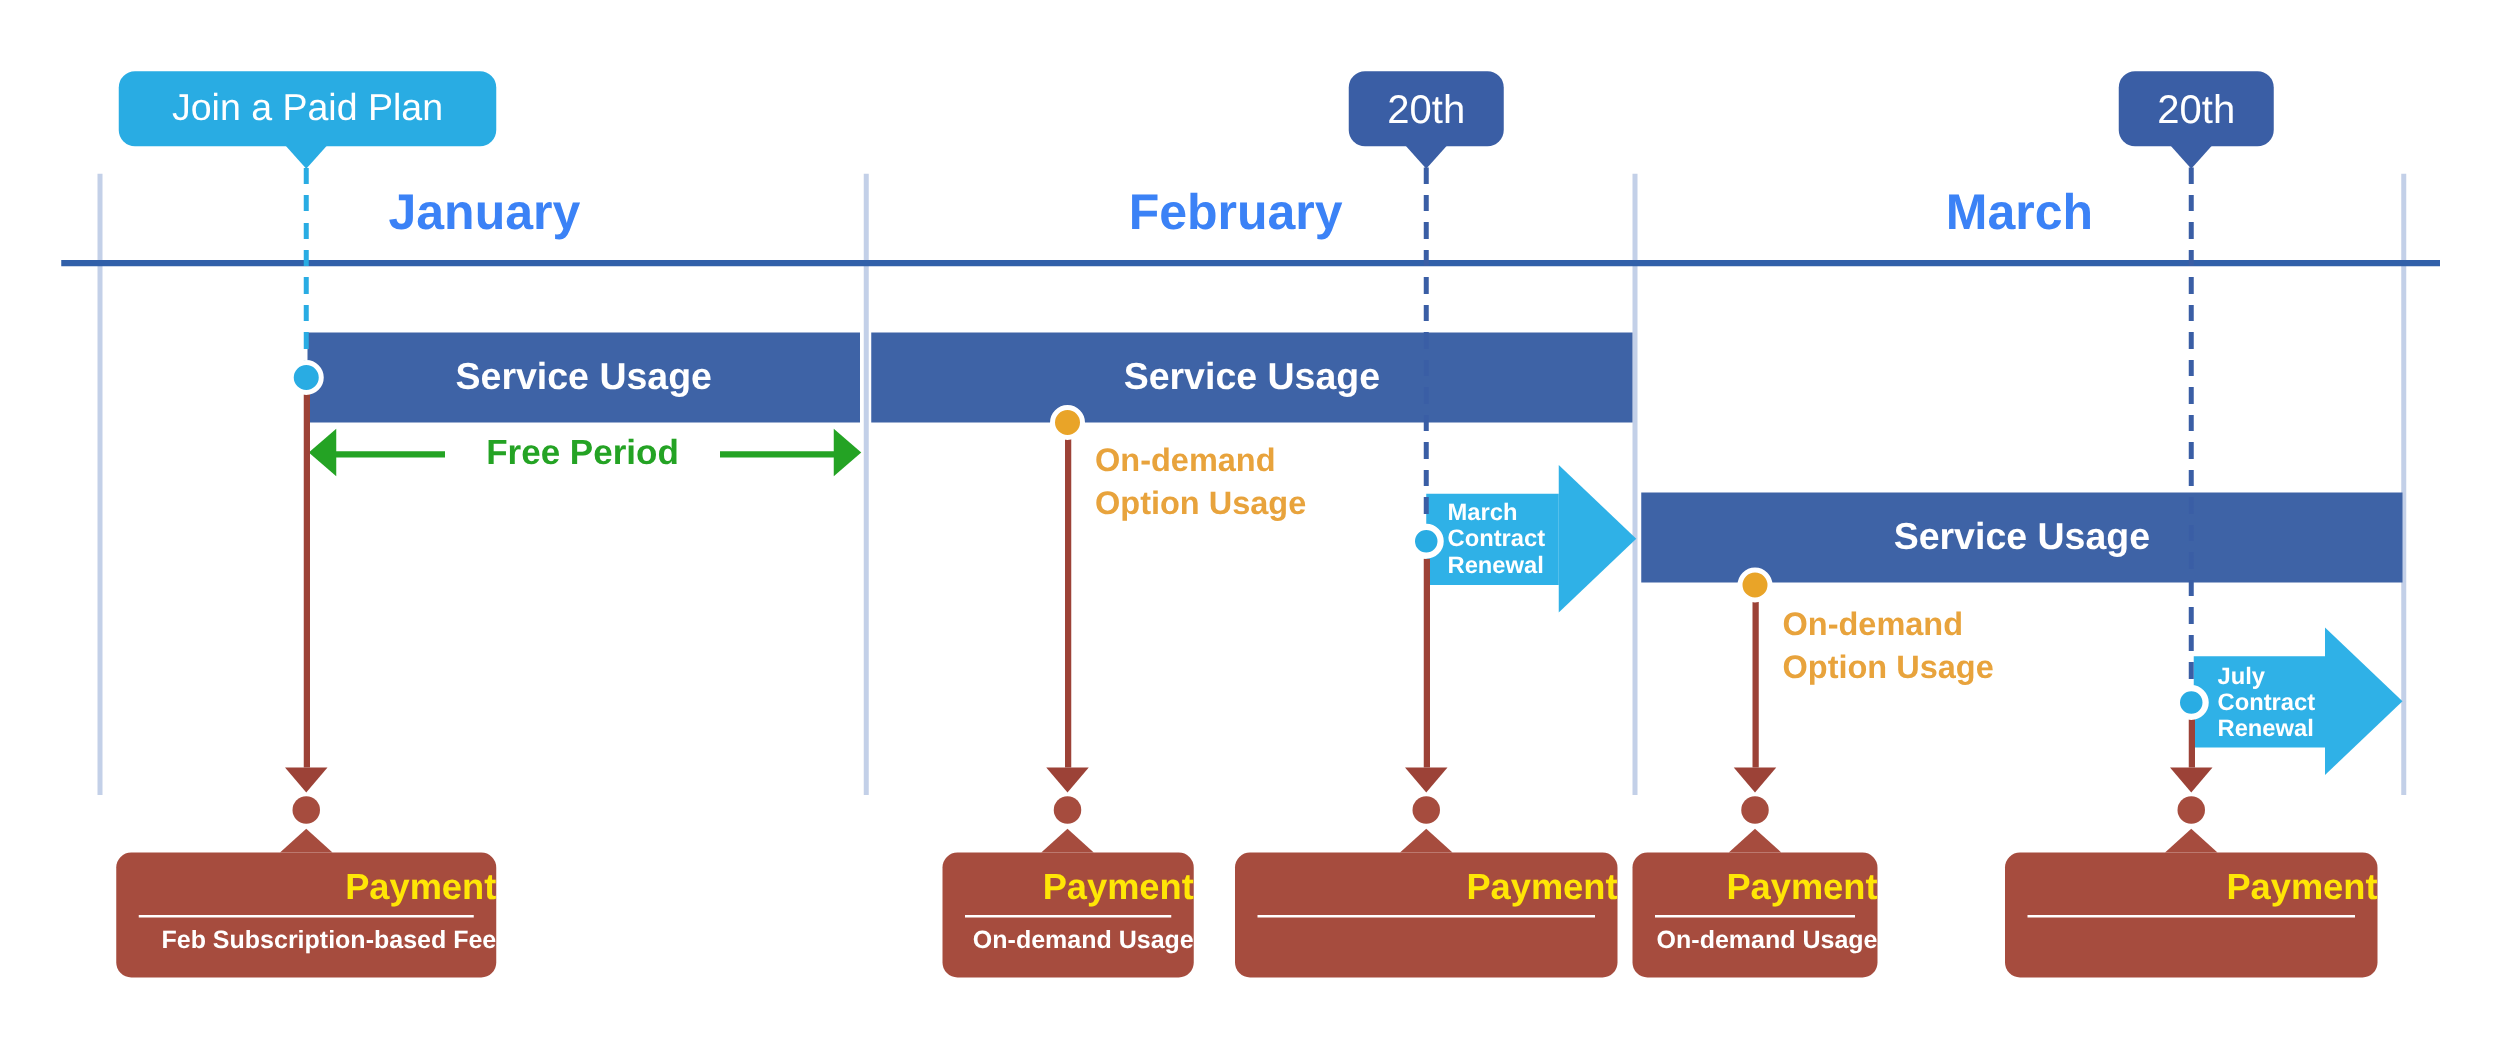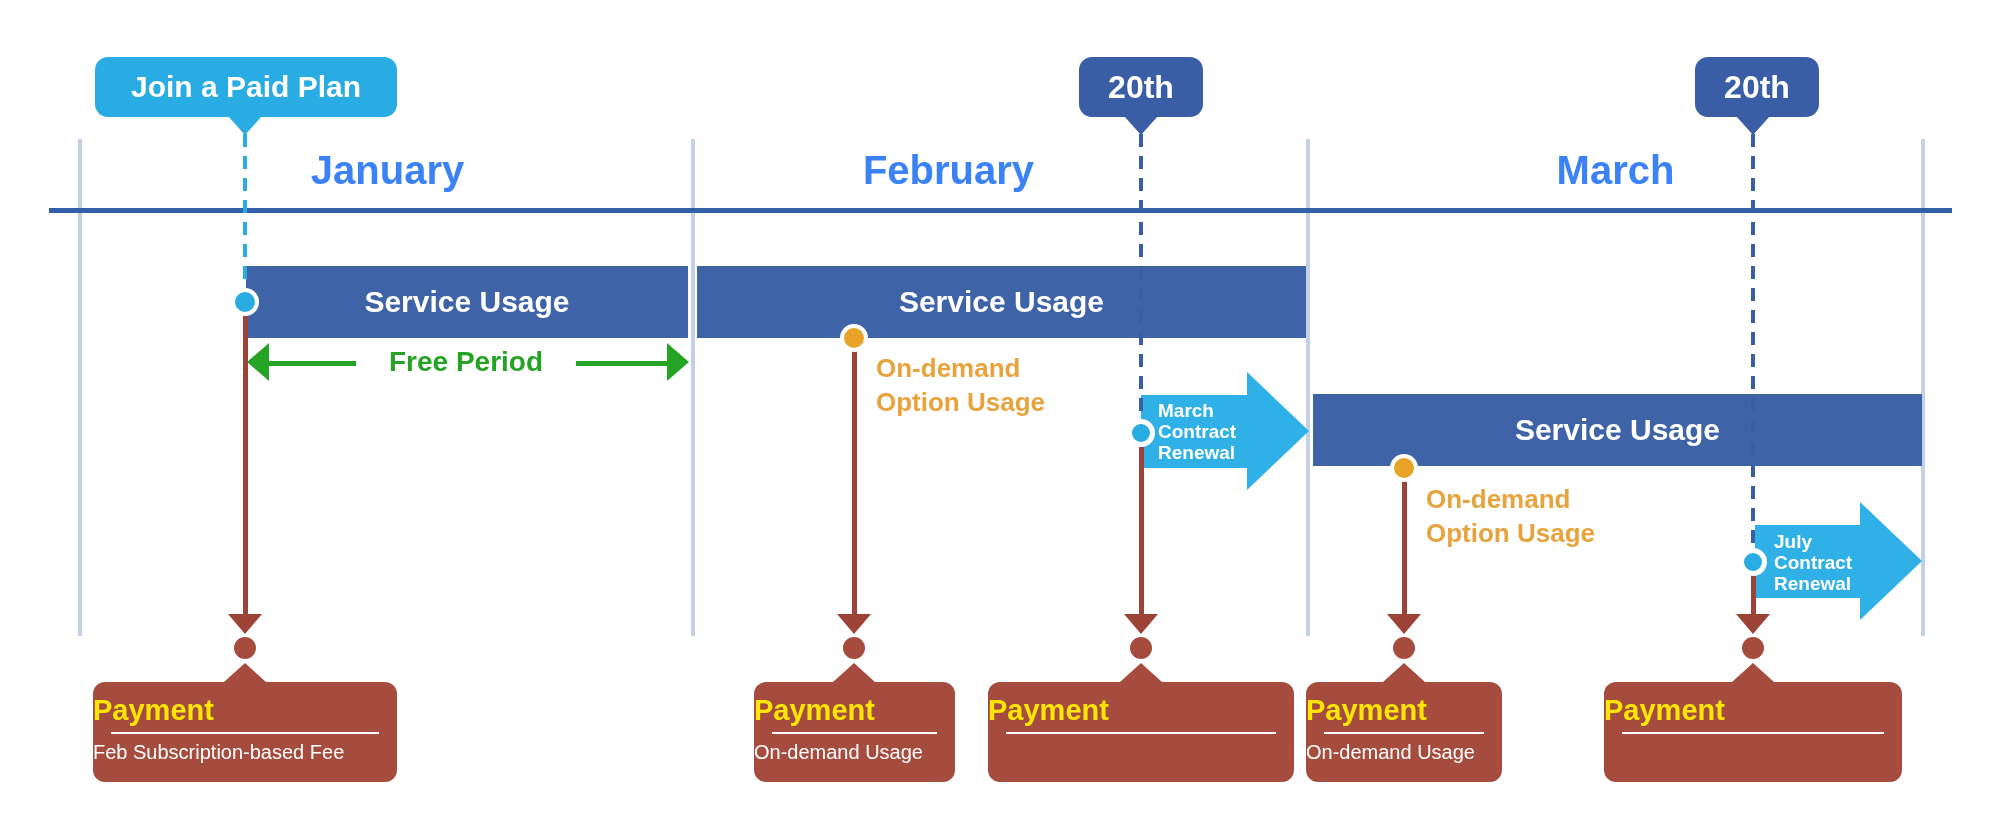--- a/index.html
+++ b/index.html
@@ -11,21 +11,21 @@
 
   
   .divider{width:4px;top:139px;height:497px;background:#C3D0E8;z-index:1;}
   .axis{left:49px;top:208px;width:1903px;height:5px;background:#3160A9;z-index:1;}
 
   
   .month{top:148px;height:44px;line-height:44px;text-align:center;
          font-size:40px;font-weight:bold;color:#3b82f6;z-index:2;}
 
   
-  .badge{top:57px;height:60px;border-radius:13px;color:#fff;font-weight:bold;
+  .badge{top:57px;height:60px;border-radius:13px;color:#fff;font-weight:normal;
          text-align:center;line-height:60px;z-index:6;white-space:nowrap;}
   .badge-cyan{background:#29ACE3;font-size:30px;}
   .badge-navy{background:#3A5EA5;font-size:32px;}
   .badge-tip{width:0;height:0;top:116px;border-left:17px solid transparent;
              border-right:17px solid transparent;border-top:19px solid;z-index:6;}
   .tip-cyan{border-top-color:#29ACE3;}
   .tip-navy{border-top-color:#3A5EA5;}
 
   
   .dash-v{width:4px;z-index:5;}
@@ -64,39 +64,39 @@
   
   .red-line{width:5px;background:#9C4237;z-index:3;}
   .red-head{width:0;height:0;top:614px;border-left:17px solid transparent;
             border-right:17px solid transparent;border-top:20px solid #9C4237;z-index:3;}
   .red-dot{width:22px;height:22px;top:637px;border-radius:50%;background:#A64C3E;z-index:3;}
   .box-tip{width:0;height:0;top:663px;border-left:21px solid transparent;
            border-right:21px solid transparent;border-bottom:19px solid #A64C3E;z-index:3;}
 
   
   .pay-box{top:682px;height:100px;background:#A64C3E;border-radius:12px;z-index:4;
-           text-align:left;color:#fff;}
+           text-align:right;color:#fff;}
   .pay-title{margin-top:12px;font-size:29px;font-weight:bold;color:#FFE606;line-height:32px;}
   .pay-rule{height:2px;background:#fff;margin:6px 18px 0 18px;}
-  .pay-detail{margin-top:6px;font-size:20px;font-weight:normal;line-height:24px;white-space:nowrap;}
+  .pay-detail{margin-top:6px;font-size:20px;font-weight:bold;line-height:24px;white-space:nowrap;}
 </style>
 </head>
 <body>
 
 <div id="canvas">
 
   <div class="abs divider" style="left:78px"></div>
   <div class="abs divider" style="left:691px"></div>
   <div class="abs divider" style="left:1306px"></div>
   <div class="abs divider" style="left:1921px"></div>
 
   <div class="abs axis"></div>
 
   <div class="abs month" style="left:80px;width:615px">January</div>
-  <div class="abs month" style="left:674px;width:549px">February</div>
+  <div class="abs month" style="left:714px;width:549px">February</div>
   <div class="abs month" style="left:1310px;width:611px">March</div>
 
   <div class="abs badge badge-cyan" style="left:95px;width:302px">Join a Paid Plan</div>
   <div class="abs badge-tip tip-cyan" style="left:228px"></div>
   <div class="abs badge badge-navy" style="left:1079px;width:124px">20th</div>
   <div class="abs badge-tip tip-navy" style="left:1124px"></div>
   <div class="abs badge badge-navy" style="left:1695px;width:124px">20th</div>
   <div class="abs badge-tip tip-navy" style="left:1736px"></div>
 
   <div class="abs dash-v dash-cyan" style="left:243px;top:134px;height:156px"></div>

